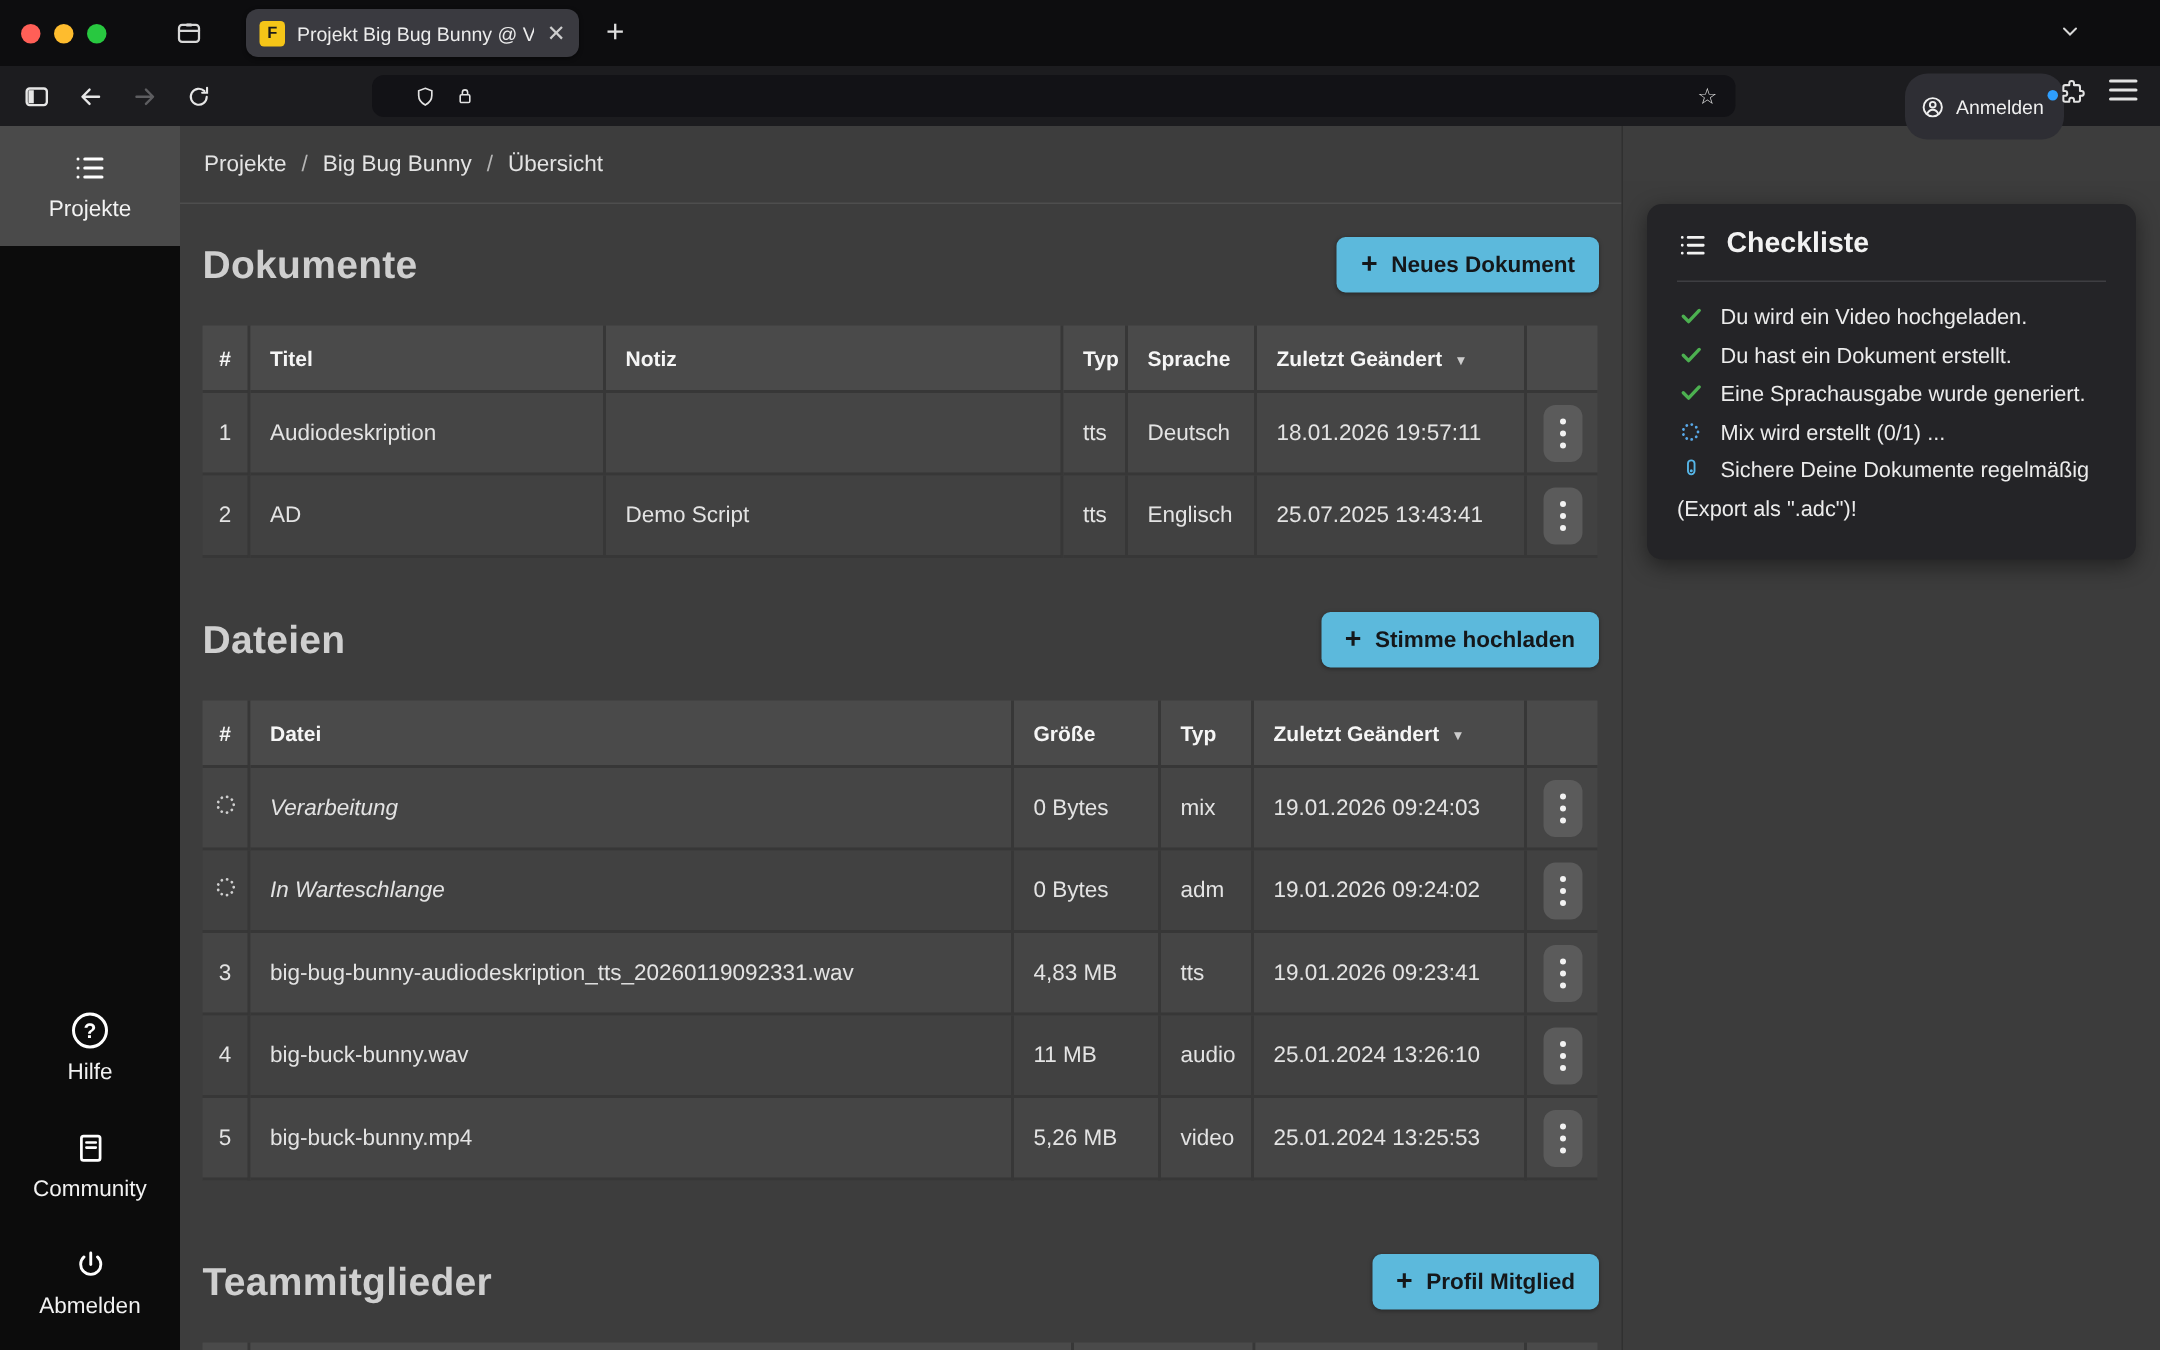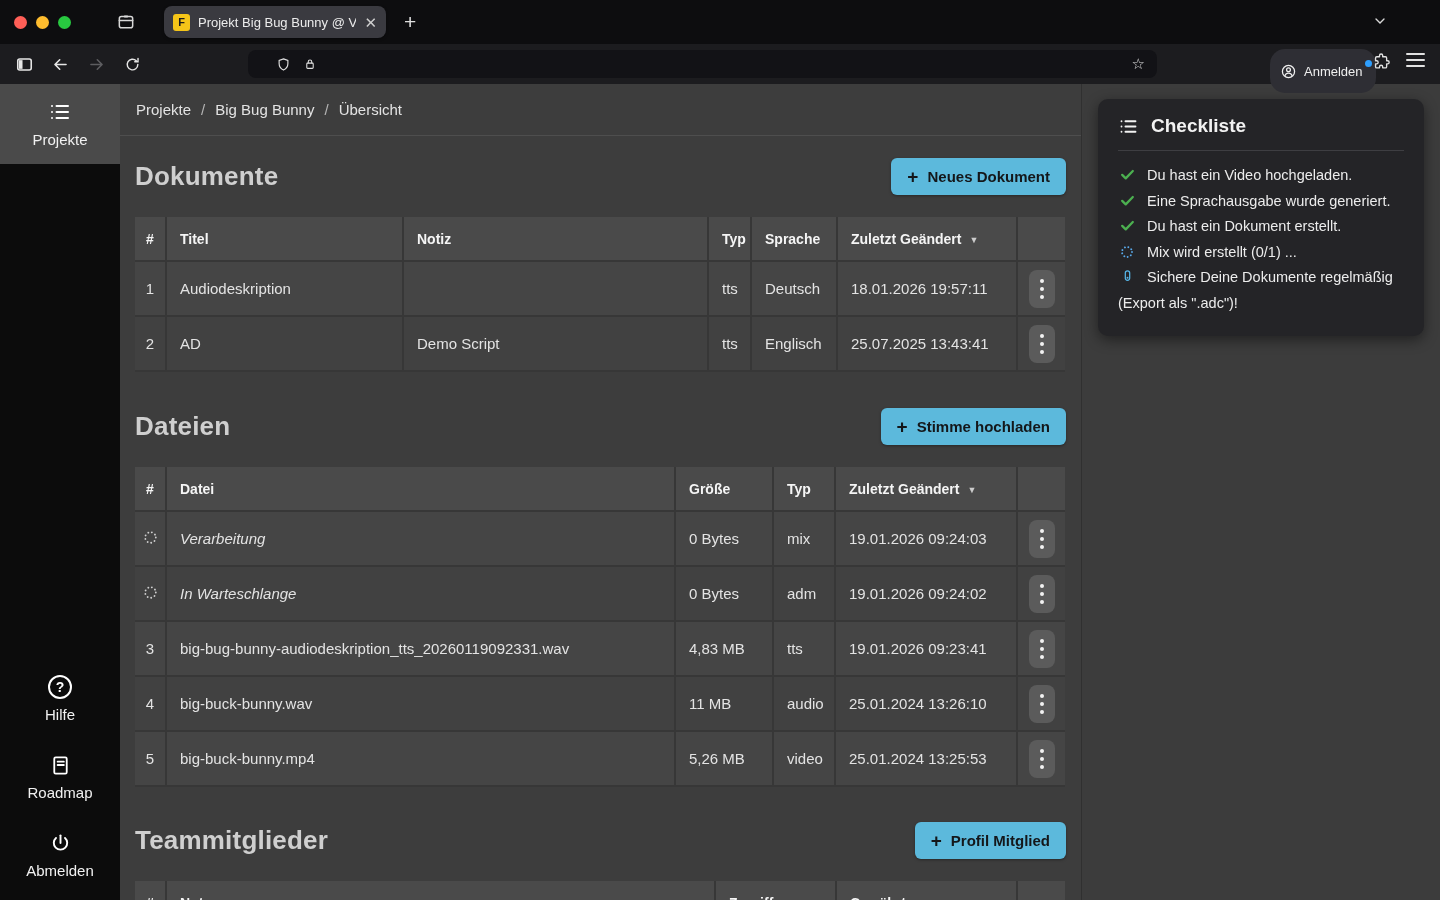--- a/index.html
+++ b/index.html
@@ -55,21 +55,21 @@
     background:radial-gradient(circle at 50% 38%, #3a2a22 0 34%, transparent 35%),
                radial-gradient(circle at 50% 60%, #d9a58c 0 42%, #7a6a8a 43%); }
 
   .main { flex:1; background:#3d3d3d; overflow:hidden; border-right:1px solid #303030; }
   .breadcrumb { height:52px; display:flex; align-items:center; gap:10px; padding:0 16px;
     border-bottom:1px solid #4e4e4e; color:#e3e3e3; font-size:15px; }
   .breadcrumb .sep { color:#b5b5b5; }
   .content { padding:0 15px; }
 
   .section-head { display:flex; align-items:center; justify-content:space-between; }
-  .sh-docs { margin-top:22px; } .sh-files { margin-top:36px; } .sh-team { margin-top:35px; }
+  .sh-docs { margin-top:22px; } .sh-files { margin-top:36px; } .sh-team { margin-top:49px; }
   h2 { color:#cfcfcf; font-size:26px; font-weight:bold; letter-spacing:.2px; }
   .btn-accent { background:#5cb9dc; color:#14171a; border:none; border-radius:6px; height:37px;
     padding:0 16px; font-size:15px; font-weight:bold; display:flex; align-items:center; gap:9px;
     font-family:inherit; box-shadow:0 1px 3px rgba(0,0,0,.35); cursor:pointer; }
   .btn-accent .plus { font-size:19px; font-weight:bold; line-height:1; }
 
   table { border-collapse:separate; border-spacing:0; width:930px; table-layout:fixed; margin-top:22px; }
   th { background:#4a4a4a; color:#f5f5f5; font-size:14px; font-weight:bold; text-align:left;
     height:45px; padding:0 13px; border-right:2px solid #373737; border-bottom:2px solid #373737; }
   td { color:#e3e3e3; font-size:15px; height:55px; padding:0 13px;
@@ -81,21 +81,21 @@
   .sort { font-size:9px; color:#cccccc; margin-left:8px; vertical-align:1px; }
   .italic { font-style:italic; }
   .kebab-cell { text-align:center; padding:0 !important; }
   .kebab { width:26px; height:38px; background:#5b5b5b; border:none; border-radius:8px;
     display:inline-flex; flex-direction:column; align-items:center; justify-content:center; gap:4px; cursor:pointer; }
   .kebab i { width:4px; height:4px; background:#f2f2f2; border-radius:50%; display:block; }
   .spin { color:#cfcfcf; display:inline-flex; }
   .spin-blue { color:#58a8e8; display:inline-flex; }
 
   
-  .right-region { width:358px; flex:none; background:#3c3c3c; }
+  .right-region { width:358px; flex:none; background:#3c3c3c;margin-top:37px; }
   .checklist { margin:15px 16px 0 16px; background:#242427; border-radius:10px;
     box-shadow:0 4px 14px rgba(0,0,0,.45); padding:16px 20px 20px 20px; }
   .cl-head { display:flex; align-items:center; gap:12px; color:#f2f2f2; font-size:19px; font-weight:600; }
   .cl-div { height:1px; background:#3e3e42; margin:13px 0 12px 0; }
   .cl-item { color:#ececec; font-size:14.5px; line-height:25.5px; }
   .cl-item .ico { display:inline-flex; width:18px; justify-content:center; margin-right:11px;
     vertical-align:-3px; }
   .check { color:#4cb050; }
   .backup { color:#56b6e8; }
 
@@ -206,21 +206,21 @@
         <span class="circle-q">?</span>
         <span>Hilfe</span>
       </div>
       <div class="side-item">
         <span class="ic">
           <svg width="23" height="23" viewBox="0 0 24 24" fill="none" stroke="currentColor" stroke-width="1.9" stroke-linecap="round">
               <rect x="5.5" y="3.5" width="13" height="17" rx="1.5"></rect>
               <path d="M9 8h6.5M9 11.5h6.5"></path>
             </svg>
         </span>
-        <span>Roadmap</span>
+        <span>Community</span>
       </div>
       <div class="side-item">
         <span class="ic">
           <svg width="23" height="23" viewBox="0 0 24 24" fill="none" stroke="currentColor" stroke-width="2" stroke-linecap="round">
               <path d="M12 3.5v8"></path>
               <path d="M7.3 6.2a7 7 0 1 0 9.4 0"></path>
             </svg>
         </span>
         <span>Abmelden</span>
       </div>
@@ -431,35 +431,35 @@
             </svg>
         </span>
         <span>Checkliste</span>
       </div>
       <div class="cl-div"></div>
       <div class="cl-item">
         <span class="ico check">
             <svg width="17" height="17" viewBox="0 0 24 24" fill="none" stroke="currentColor" stroke-width="3.2" stroke-linecap="round" stroke-linejoin="round">
               <path d="M4.5 12.5l5 5L19.5 7"></path>
             </svg>
-          </span><span>Du hast ein Video hochgeladen.</span>
+          </span><span>Du wird ein Video hochgeladen.</span>
       </div>
       <div class="cl-item">
         <span class="ico check">
             <svg width="17" height="17" viewBox="0 0 24 24" fill="none" stroke="currentColor" stroke-width="3.2" stroke-linecap="round" stroke-linejoin="round">
               <path d="M4.5 12.5l5 5L19.5 7"></path>
             </svg>
-          </span><span>Eine Sprachausgabe wurde generiert.</span>
+          </span><span>Du hast ein Dokument erstellt.</span>
       </div>
       <div class="cl-item">
         <span class="ico check">
             <svg width="17" height="17" viewBox="0 0 24 24" fill="none" stroke="currentColor" stroke-width="3.2" stroke-linecap="round" stroke-linejoin="round">
               <path d="M4.5 12.5l5 5L19.5 7"></path>
             </svg>
-          </span><span>Du hast ein Dokument erstellt.</span>
+          </span><span>Eine Sprachausgabe wurde generiert.</span>
       </div>
       <div class="cl-item">
         <span class="ico spin-blue">
             <svg width="16" height="16" viewBox="0 0 24 24" fill="none" stroke="currentColor" stroke-width="2.8" stroke-linecap="round">
               <circle cx="12" cy="12" r="7.5" stroke-dasharray="0.1 5.1"></circle>
             </svg>
           </span><span>Mix wird erstellt (0/1) ...</span>
       </div>
       <div class="cl-item">
         <span class="ico backup">

